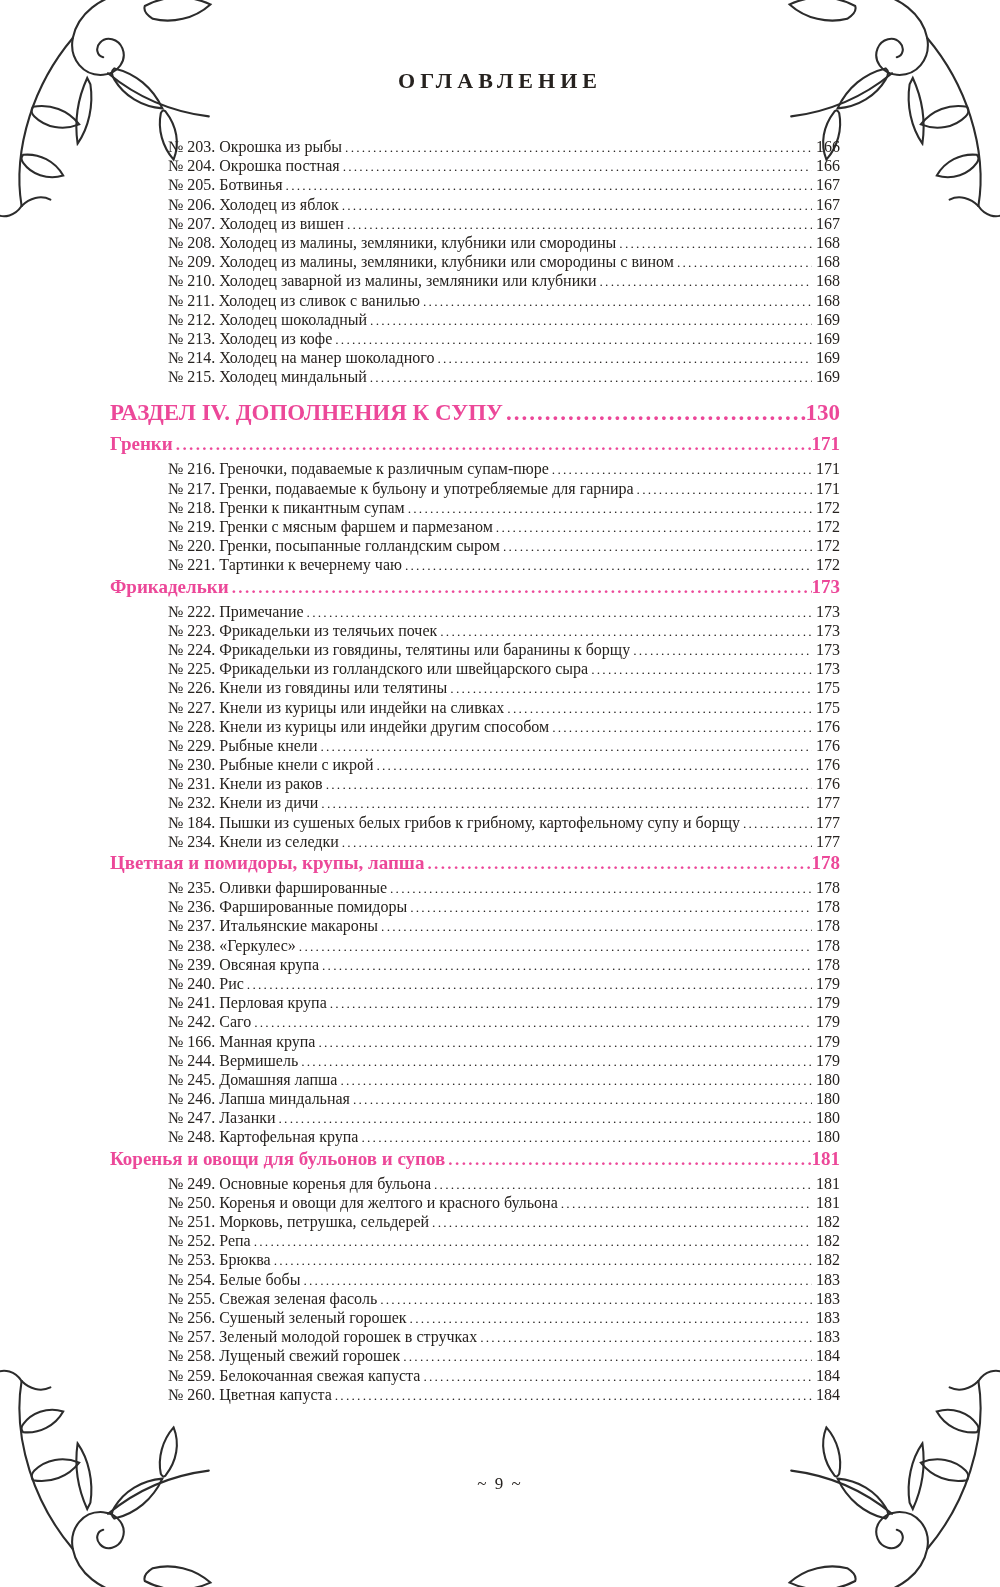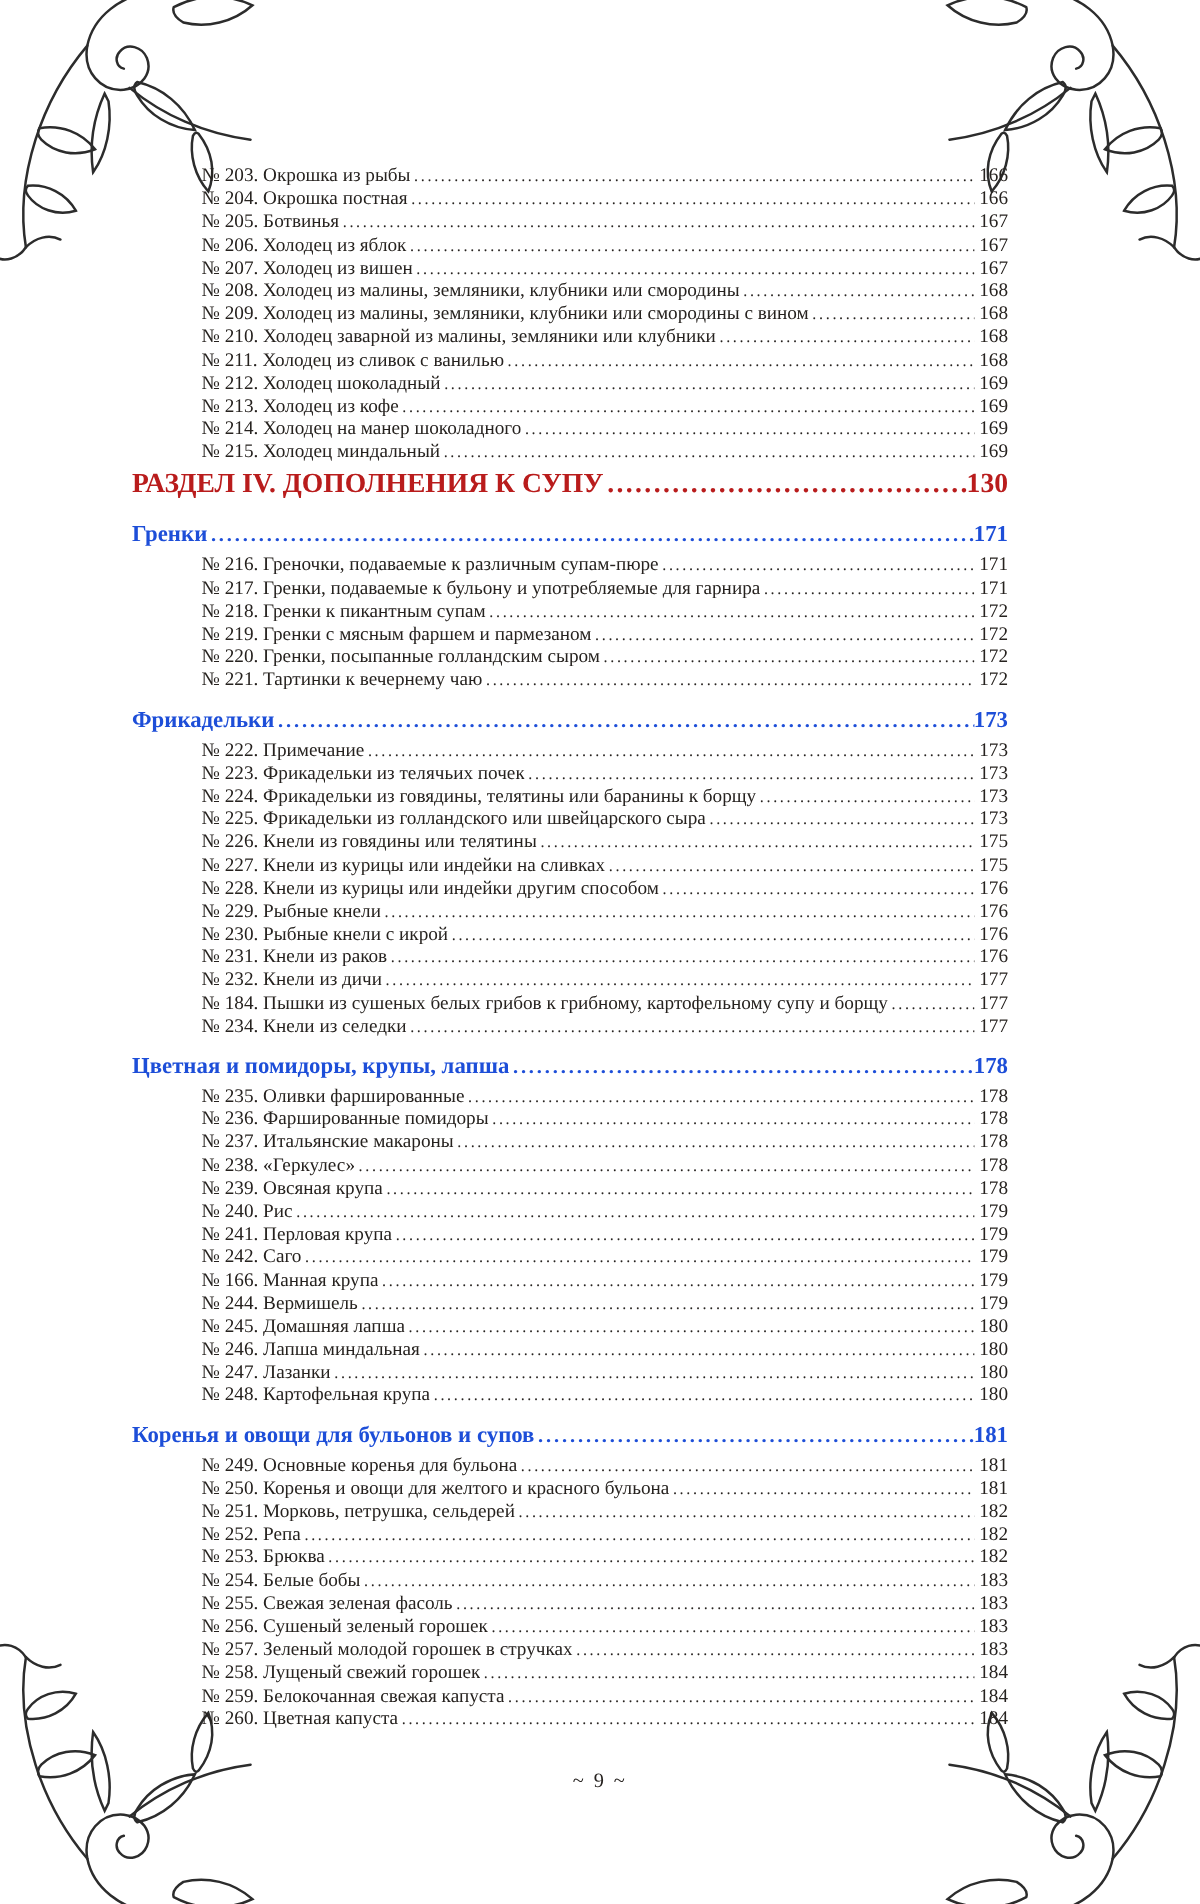--- a/index.html
+++ b/index.html
@@ -22,23 +22,23 @@
   .toc{position:absolute;left:110px;top:138px;width:730px;}
   .toc-row{display:flex;align-items:baseline;}
   .toc-row .t{white-space:nowrap;flex:0 1 auto;overflow:hidden;}
   .toc-row .dots{flex:1 1 8px;min-width:8px;overflow:hidden;white-space:nowrap;padding:0 3px;}
   .toc-row .dots::after{
     content:"....................................................................................................................................................................................................................................................................................................................";
   }
   .toc-row .pnum{flex:0 0 auto;white-space:nowrap;text-align:right;min-width:28px;}
   .entry{height:19.2px;font-size:16px;padding-left:58px;}
   .entry .dots::after{letter-spacing:2.2px;font-size:13.5px;}
-  .h-section{height:33px;margin-top:3px;font-size:23px;font-weight:bold;color:#b91c1c;}
+  .h-section{height:33px;margin-top:13px;font-size:23px;font-weight:bold;color:#ec4899;}
   .h-section .dots::after{letter-spacing:2px;}
-  .h-sub{height:27px;margin-top:12px;font-size:19px;font-weight:bold;color:#1d4ed8;}
+  .h-sub{height:27px;margin-top:0;font-size:19px;font-weight:bold;color:#ec4899;}
   .h-sub .dots::after{letter-spacing:2.4px;font-size:17px;}
   
   .corner{position:absolute;width:240px;height:240px;pointer-events:none;}
   .corner svg{width:100%;height:100%;display:block;}
   .corner.tl{top:-10px;left:-12px;}
   .corner.tr{top:-10px;right:-12px;transform:scaleX(-1);}
   .corner.bl{bottom:-10px;left:-12px;transform:scaleY(-1);}
   .corner.br{bottom:-10px;right:-12px;transform:scale(-1,-1);}
 </style>
 </head>
@@ -81,20 +81,21 @@
       <svg>
         <use href="#flourish"></use>
       </svg>
     </div>
   <div class="corner br">
       <svg>
         <use href="#flourish"></use>
       </svg>
     </div>
 
+  <div class="page-title">ОГЛАВЛЕНИЕ</div>
 
   <div class="toc">
       <div class="toc-row entry">
         <span class="t">№ 203. Окрошка из рыбы</span>
         <span class="dots"></span>
         <span class="pnum">166</span>
       </div>
       <div class="toc-row entry">
         <span class="t">№ 204. Окрошка постная</span>
         <span class="dots"></span>

